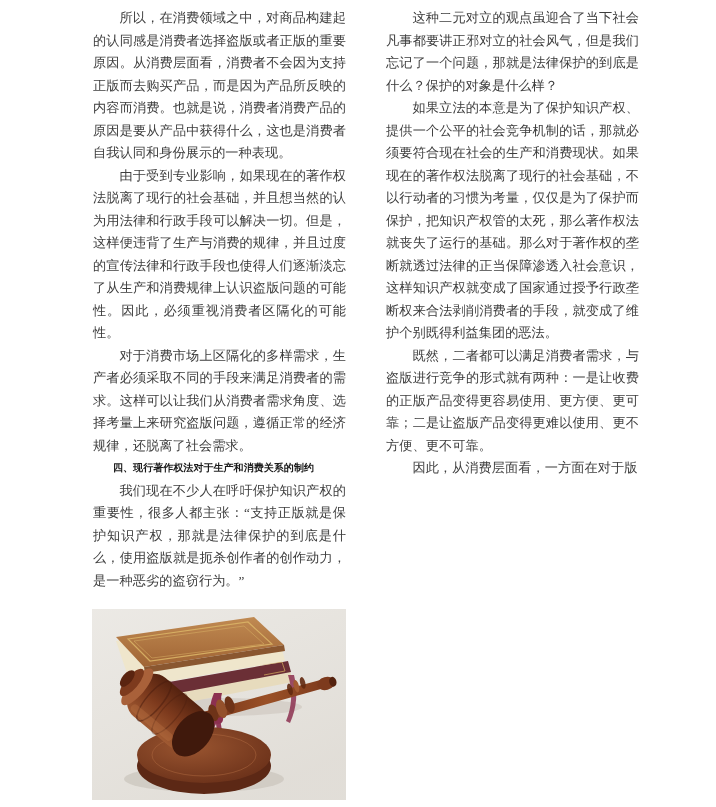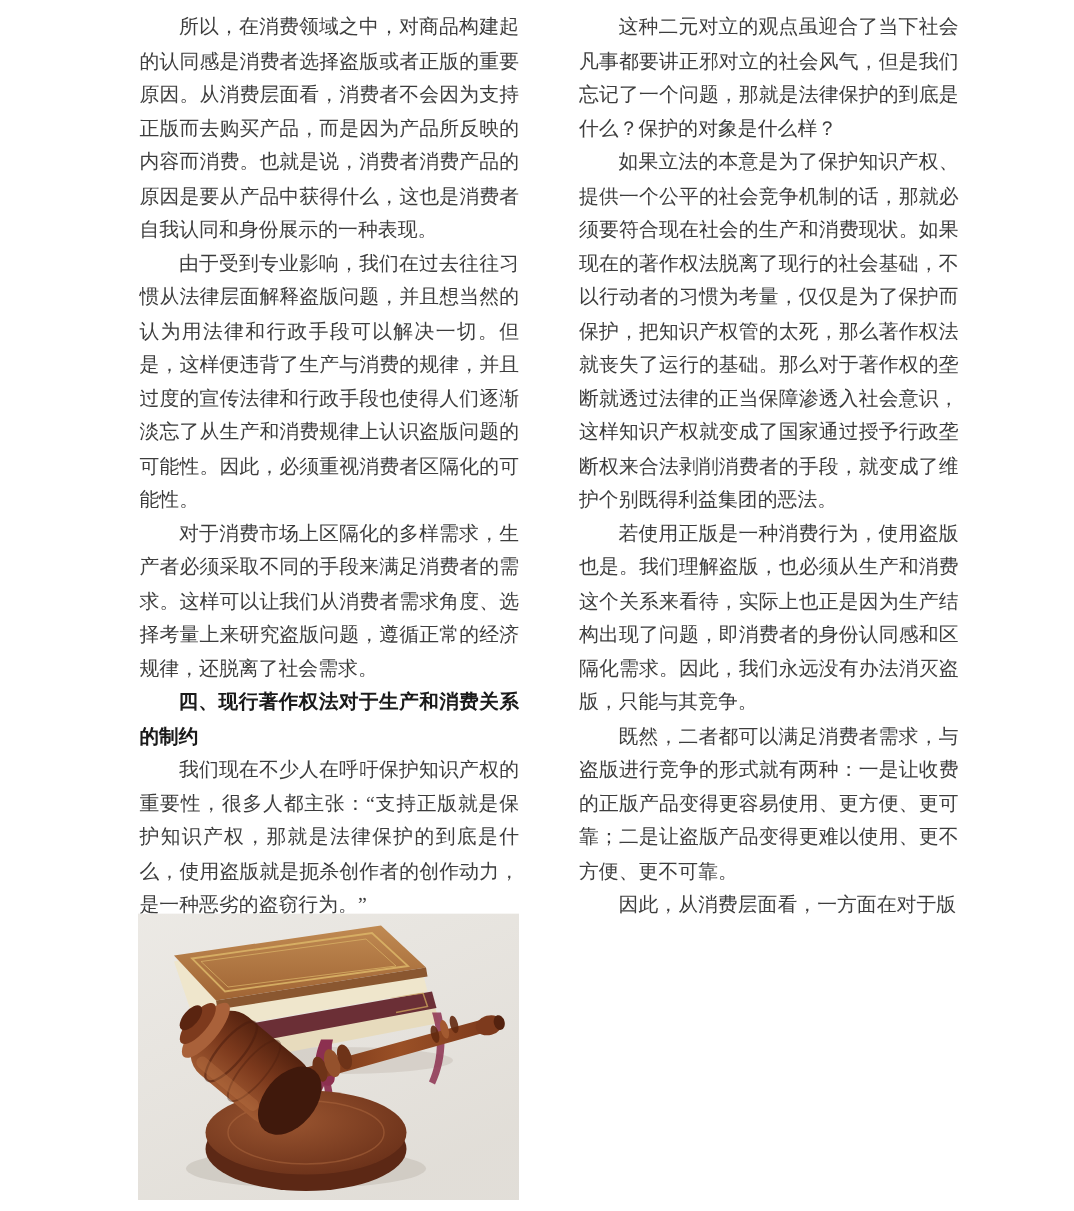--- a/index.html
+++ b/index.html
@@ -22,46 +22,45 @@
     color: #3d3d3d;
     letter-spacing: 0.05px;
   }
   .col-left  { left: 93px; }
   .col-right { left: 386px; }
   .col p { margin: 0; text-indent: 2em; }
   .col p.heading {
     font-weight: bold;
     color: #1a1a1a;
     font-family: "Liberation Sans", "DejaVu Sans", sans-serif;
-    font-size: 13px;
+    font-size: 10px;
   }
   .photo {
     position: absolute;
     left: 92px; top: 609px;
     width: 254px; height: 191px;
   }
   .photo svg { display: block; width: 100%; height: 100%; }
 </style>
 </head>
 <body>
 
 <div class="page">
 
   <div class="col col-left">
       <p class="body">所以，在消费领域之中，对商品构建起的认同感是消费者选择盗版或者正版的重要原因。从消费层面看，消费者不会因为支持正版而去购买产品，而是因为产品所反映的内容而消费。也就是说，消费者消费产品的原因是要从产品中获得什么，这也是消费者自我认同和身份展示的一种表现。</p>
-      <p class="body">由于受到专业影响，我们在过去往往习惯从法律层面解释盗版问题，并且想当然的认为用法律和行政手段可以解决一切。但是，这样便违背了生产与消费的规律，并且过度的宣传法律和行政手段也使得人们逐渐淡忘了从生产和消费规律上认识盗版问题的可能性。因此，必须重视消费者区隔化的可能性。</p>
+      <p class="body">由于受到专业影响，如果现在的著作权法脱离了现行的社会基础，并且想当然的认为用法律和行政手段可以解决一切。但是，这样便违背了生产与消费的规律，并且过度的宣传法律和行政手段也使得人们逐渐淡忘了从生产和消费规律上认识盗版问题的可能性。因此，必须重视消费者区隔化的可能性。</p>
       <p class="body">对于消费市场上区隔化的多样需求，生产者必须采取不同的手段来满足消费者的需求。这样可以让我们从消费者需求角度、选择考量上来研究盗版问题，遵循正常的经济规律，还脱离了社会需求。</p>
       <p class="heading">四、现行著作权法对于生产和消费关系的制约</p>
       <p class="body">我们现在不少人在呼吁保护知识产权的重要性，很多人都主张：“支持正版就是保护知识产权，那就是法律保护的到底是什么，使用盗版就是扼杀创作者的创作动力，是一种恶劣的盗窃行为。”</p>
     </div>
 
   <div class="col col-right">
       <p class="body">这种二元对立的观点虽迎合了当下社会凡事都要讲正邪对立的社会风气，但是我们忘记了一个问题，那就是法律保护的到底是什么？保护的对象是什么样？</p>
       <p class="body">如果立法的本意是为了保护知识产权、提供一个公平的社会竞争机制的话，那就必须要符合现在社会的生产和消费现状。如果现在的著作权法脱离了现行的社会基础，不以行动者的习惯为考量，仅仅是为了保护而保护，把知识产权管的太死，那么著作权法就丧失了运行的基础。那么对于著作权的垄断就透过法律的正当保障渗透入社会意识，这样知识产权就变成了国家通过授予行政垄断权来合法剥削消费者的手段，就变成了维护个别既得利益集团的恶法。</p>
-      <p class="body">若使用正版是一种消费行为，使用盗版也是。我们理解盗版，也必须从生产和消费这个关系来看待，实际上也正是因为生产结构出现了问题，即消费者的身份认同感和区隔化需求。因此，我们永远没有办法消灭盗版，只能与其竞争。</p>
       <p class="body">既然，二者都可以满足消费者需求，与盗版进行竞争的形式就有两种：一是让收费的正版产品变得更容易使用、更方便、更可靠；二是让盗版产品变得更难以使用、更不方便、更不可靠。</p>
       <p class="body">因此，从消费层面看，一方面在对于版</p>
     </div>
 
   <div class="photo">
     <svg viewBox="0 0 254 191" role="img" aria-label="Wooden judge's gavel resting against a round sound block in front of stacked law books with a dark red ribbon bookmark">
       <defs>
         <linearGradient id="bgG" x1="0" y1="0" x2="0.6" y2="1">
           <stop offset="0" stop-color="#eeece8"></stop>
             <stop offset="1" stop-color="#dbd7d0"></stop>

